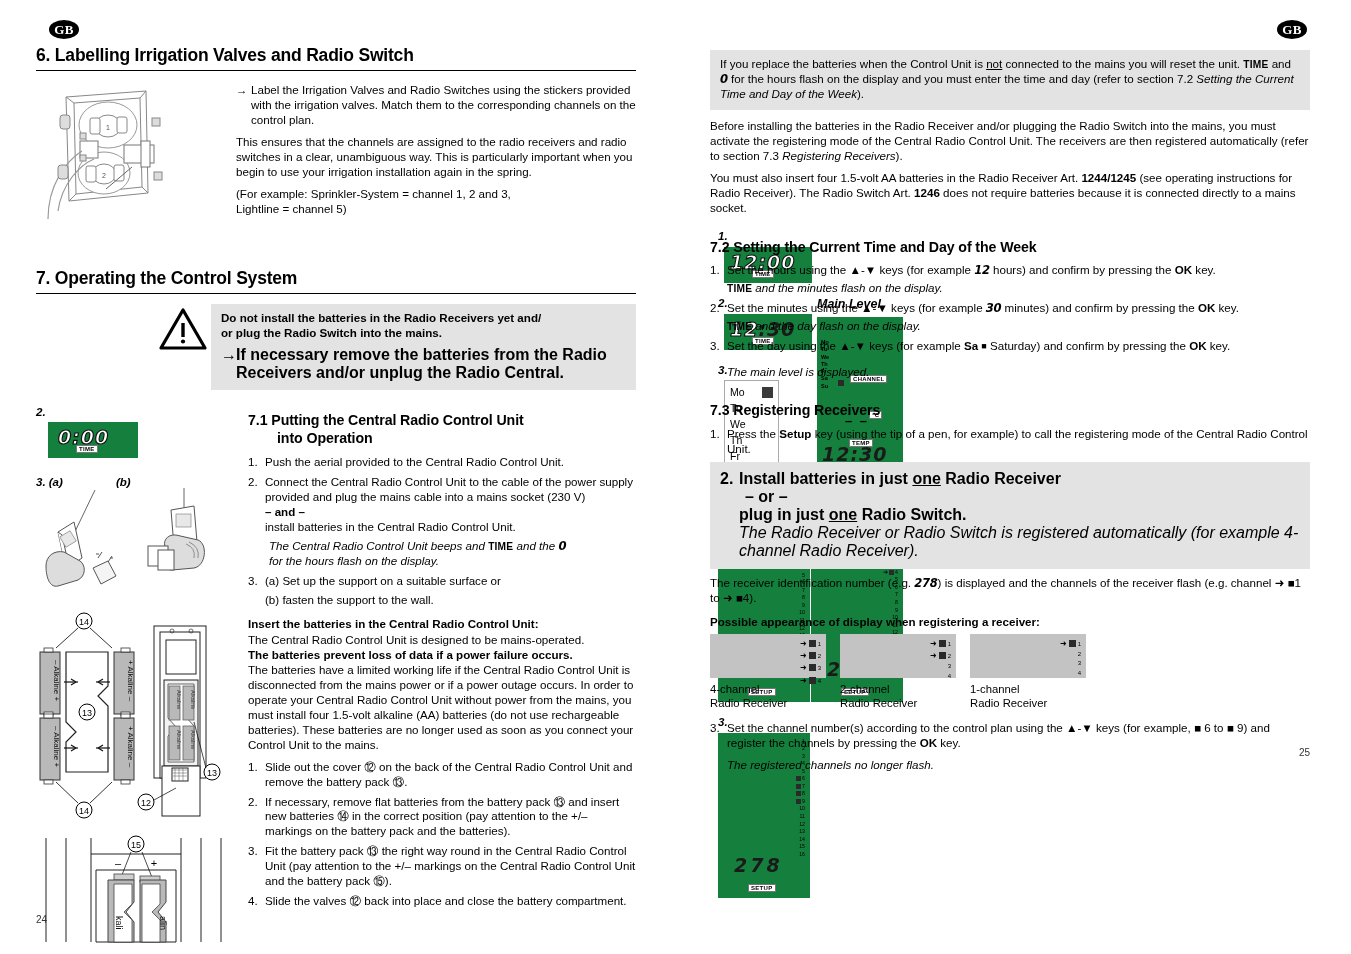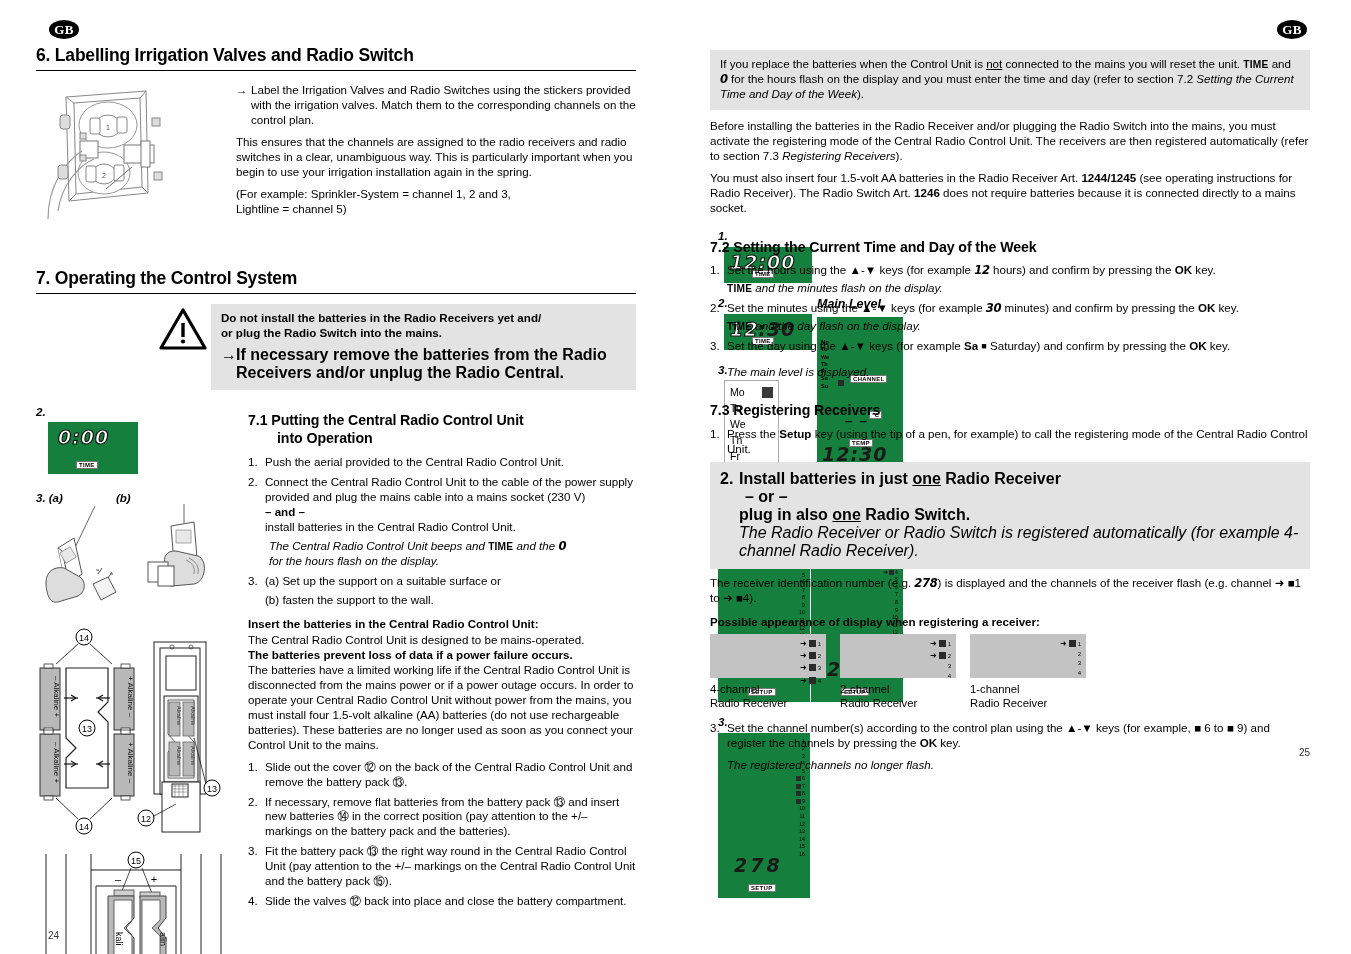--- a/index.html
+++ b/index.html
@@ -191,21 +191,21 @@
         </div>
       </div>
     </div>
   </div>
 
   <div style="display:flex;margin-top:16px;">
 
     <div style="width:205px;flex:0 0 205px;">
 
       <div class="fignum">2.</div>
-      <div class="lcd" style="width:90px;height:52px;margin-top:4px;margin-left:12px;">
+      <div class="lcd" style="width:90px;height:36px;margin-top:4px;margin-left:12px;">
         <div class="lcd-digits" style="position:absolute;left:10px;top:4px;font-size:19px;color:#fff;-webkit-text-stroke:1.2px #111;">0:00</div>
         <div style="position:absolute;left:28px;bottom:3px;"><span class="lcd-tag">TIME</span></div>
       </div>
 
       <div style="display:flex;margin-top:18px;">
         <div class="fignum" style="width:80px;">3. (a)</div>
         <div class="fignum">(b)</div>
       </div>
 
       <div style="position:relative;height:120px;">
@@ -421,21 +421,21 @@
           <span class="b">Fit the battery pack ⑬ the right way round in the Central Radio Control Unit (pay attention to the +/– markings on the Central Radio Control Unit and the battery pack ⑮).</span>
         </li>
         <li>
           <span class="n">4.</span>
           <span class="b">Slide the valves ⑫ back into place and close the battery compartment.</span>
         </li>
       </ul>
     </div>
   </div>
 
-  <div class="pagenum" style="left:12px;bottom:20px;">24</div>
+  <div class="pagenum" style="left:0px;bottom:20px;">24</div>
 </div>
 
 <div style="position:absolute;left:718px;top:230px;width:185px;">
 
   <div class="fignum">1.</div>
   <div class="lcd" style="width:88px;height:36px;margin-top:5px;margin-left:6px;">
     <div class="lcd-digits" style="position:absolute;left:6px;top:4px;font-size:19px;color:#fff;-webkit-text-stroke:1.1px #111;">12:00</div>
     <div style="position:absolute;left:28px;bottom:3px;"><span class="lcd-tag">TIME</span></div>
   </div>
 
@@ -616,21 +616,21 @@
       </span>
     </li>
   </ul>
 
   <div class="greybox" style="margin-top:4px;padding:8px 10px 9px 10px;">
     <div style="display:flex;">
       <span class="n bold" style="width:19px;flex:0 0 19px;">2.</span>
       <span style="flex:1;">
         <span class="bold" style="display:block;"><span>Install batteries in just </span><span class="uline">one</span><span> Radio Receiver</span></span>
         <span class="bold" style="display:block;padding-left:6px;">– or –</span>
-        <span class="bold" style="display:block;"><span>plug in also </span><span class="uline">one</span><span> Radio Switch.</span></span>
+        <span class="bold" style="display:block;"><span>plug in just </span><span class="uline">one</span><span> Radio Switch.</span></span>
         <span class="ital" style="display:block;">The Radio Receiver or Radio Switch is registered automatically (for example 4-channel Radio Receiver).</span>
       </span>
     </div>
   </div>
 
   <p class="para" style="margin-top:7px;">
     <span>The receiver identification number (e.g. </span><span class="lcdnum">278</span><span>) is displayed and the channels of the receiver flash (e.g. channel ➜ ■1 to ➜ ■4).</span>
   </p>
 
   <h3 class="minor" style="margin-top:9px;margin-bottom:6px;">Possible appearance of display when registering a receiver:</h3>

